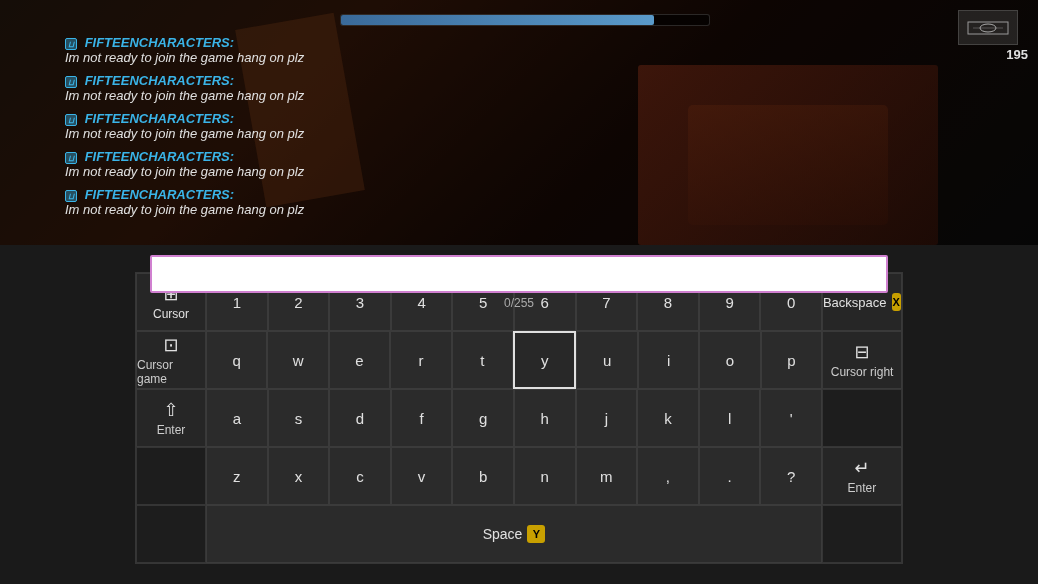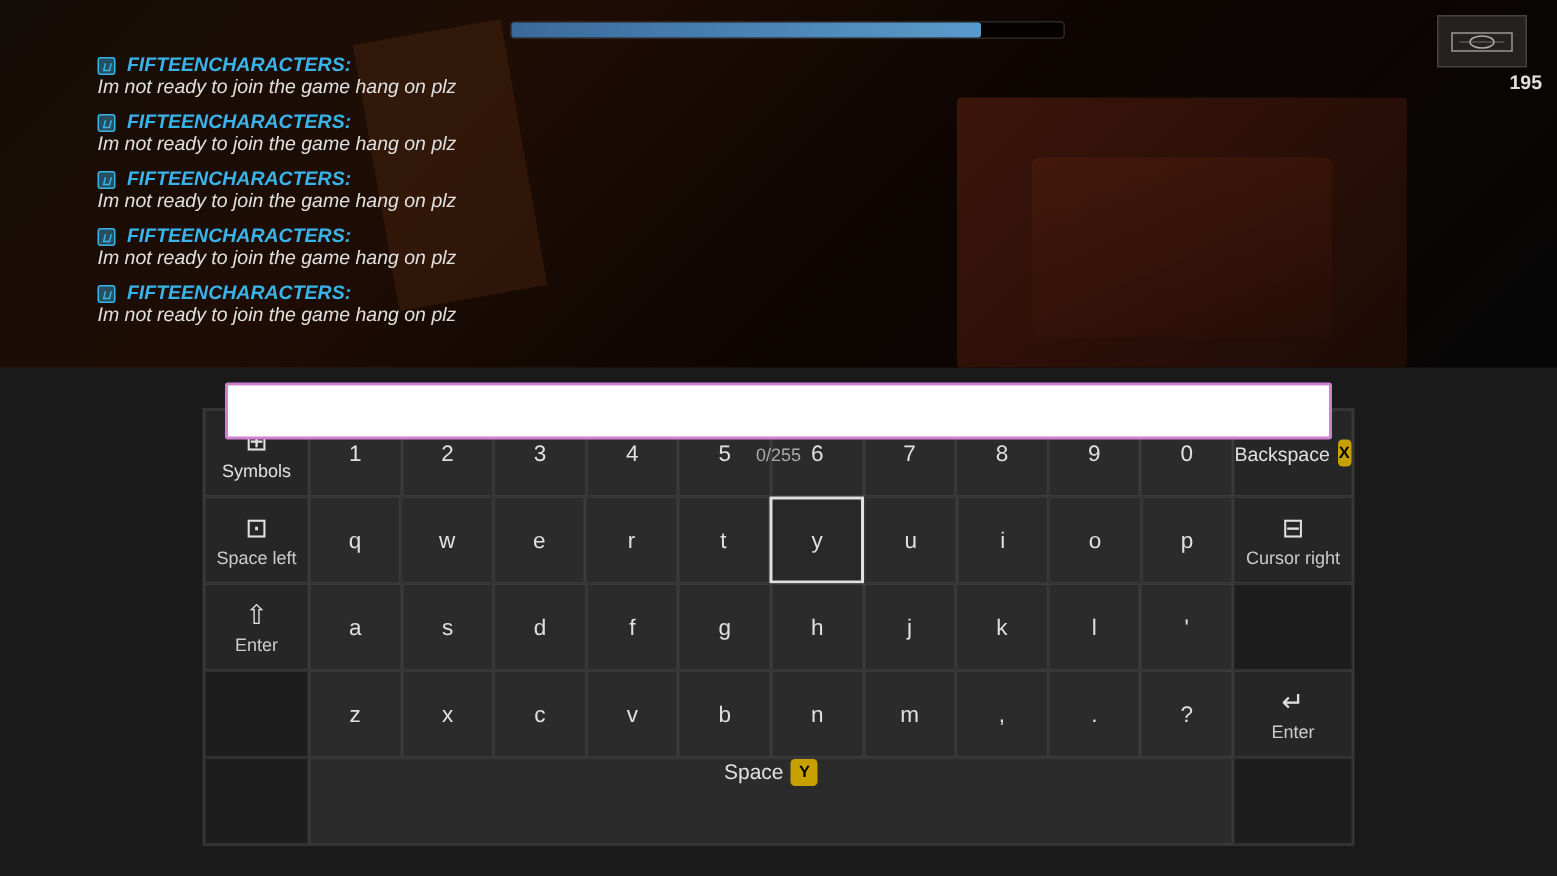--- a/index.html
+++ b/index.html
@@ -346,42 +346,42 @@
 <div id="text-input-container">
   <input id="text-input-field" type="text" value="" style="">
   <div id="char-counter">0/255</div>
 </div>
 
 <div id="keyboard-container">
 
   <div class="kb-row">
     <div class="kb-key special">
       <span class="kb-icon">⊞</span>
-      <span>Symbols</span>
+      <span>Cursor</span>
     </div>
     <div class="kb-key">1</div>
     <div class="kb-key">2</div>
     <div class="kb-key">3</div>
     <div class="kb-key">4</div>
     <div class="kb-key">5</div>
     <div class="kb-key">6</div>
     <div class="kb-key">7</div>
     <div class="kb-key">8</div>
     <div class="kb-key">9</div>
     <div class="kb-key">0</div>
     <div class="kb-key backspace-key" style="display:flex;align-items:center;justify-content:center;">
       <span style="font-size:13px;text-align:right;">Backspace</span>
       <span class="backspace-x-badge">X</span>
     </div>
   </div>
 
   <div class="kb-row">
     <div class="kb-key cursor-left-key">
       <span class="kb-icon-small">⊡</span>
-      <span class="kb-key-label">Space left</span>
+      <span class="kb-key-label">Cursor game</span>
     </div>
     <div class="kb-key">q</div>
     <div class="kb-key">w</div>
     <div class="kb-key">e</div>
     <div class="kb-key">r</div>
     <div class="kb-key">t</div>
     <div class="kb-key selected">y</div>
     <div class="kb-key">u</div>
     <div class="kb-key">i</div>
     <div class="kb-key">o</div>
@@ -423,19 +423,19 @@
     <div class="kb-key">.</div>
     <div class="kb-key">?</div>
     <div class="kb-key enter-key">
       <span class="kb-icon-small">↵</span>
       <span class="kb-key-label">Enter</span>
     </div>
   </div>
 
   <div class="kb-row">
     <div class="kb-key" style="flex:0 0 70px;background:rgba(30,30,30,0.9);"></div>
-    <div class="kb-key space-key" style="display:flex;align-items:flex-start;justify-content:center;">
+    <div class="kb-key space-key" style="display:flex;align-items:center;justify-content:center;">
       <span>Space</span>
       <span class="space-y-badge">Y</span>
     </div>
     <div class="kb-key" style="flex:0 0 80px;background:rgba(30,30,30,0.9);"></div>
   </div>
 </div>
 
 </body></html>

